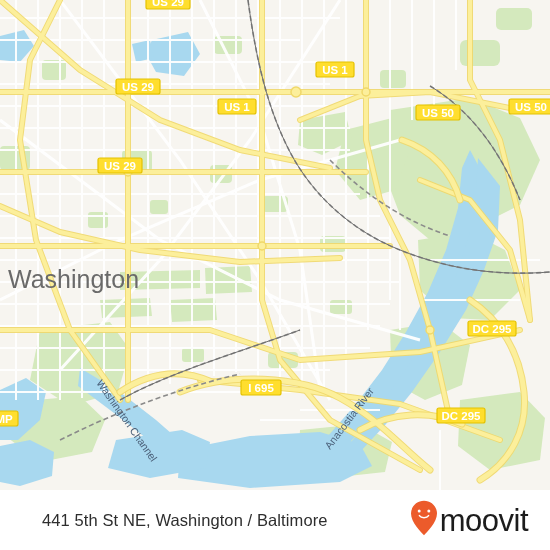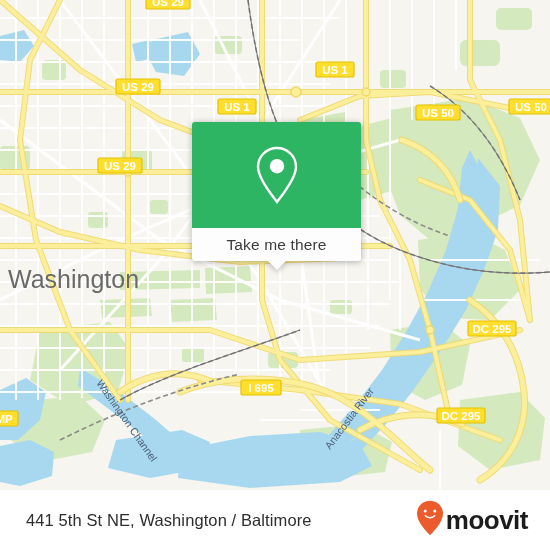--- a/index.html
+++ b/index.html
@@ -91,40 +91,40 @@
   .footer {
     position: absolute;
     left: 0;
     top: 490px;
     width: 550px;
     height: 60px;
     background: #ffffff;
     display: flex;
     align-items: center;
     justify-content: space-between;
-    padding: 0 22px 0 26px;
+    padding: 0 22px 0 42px;
     box-sizing: border-box;
   }
   .footer-address {
     font-size: 16.5px;
     color: #2e2e2e;
     letter-spacing: 0.1px;
     white-space: nowrap;
   }
   .brand {
     display: flex;
     align-items: center;
     gap: 2px;
   }
   .brand-word {
-    font-size: 26px;
+    font-size: 31px;
     color: #1c1c1c;
     letter-spacing: -0.5px;
     line-height: 1;
-    font-weight: 700;
+    font-weight: 400;
   }
 
   
   .lbl-city {
     font-family: "Liberation Sans", sans-serif;
     font-size: 25px;
     fill: #6a6a6a;
   }
   .lbl-water {
     font-family: "Liberation Sans", sans-serif;
@@ -401,34 +401,20 @@
             <rect class="shield-rect" x="-12" y="411" width="30" height="15" rx="2"></rect>
             <text class="shield-txt" x="4" y="423">MP</text>
           </g>
         </g>
 
       </g>
     </svg>
 
   </div>
 
-  <div class="card">
-    <div class="card-top">
-      <span class="card-pin">
-        <svg width="46" height="60" viewBox="0 0 46 60" xmlns="http://www.w3.org/2000/svg">
-          <path d="M23 3 C12.5 3 4 11.4 4 21.8 C4 33.8 18.5 51 23 57 C27.5 51 42 33.8 42 21.8 C42 11.4 33.5 3 23 3 Z" fill="none" stroke="#ffffff" stroke-width="2.4"></path>
-          <circle cx="23" cy="21.2" r="7.2" fill="#ffffff"></circle>
-        </svg>
-      </span>
-    </div>
-    <div class="card-bottom">
-      <span class="card-bottom-label">Take me there</span>
-      <span class="card-tail"></span>
-    </div>
-  </div>
 
   <div class="footer">
     <span class="footer-address">441 5th St NE, Washington / Baltimore</span>
     <span class="brand">
       <span>
         <svg width="28" height="36" viewBox="0 0 28 36" xmlns="http://www.w3.org/2000/svg">
           <path d="M14 0.8 C6.8 0.8 1 6.5 1 13.6 C1 22.4 11 32.2 14 35.2 C17 32.2 27 22.4 27 13.6 C27 6.5 21.2 0.8 14 0.8 Z" fill="#ec5b2b"></path>
           <circle cx="9.2" cy="11" r="1.5" fill="#ffffff"></circle>
           <circle cx="18.8" cy="11" r="1.5" fill="#ffffff"></circle>
           <path d="M9.4 15.6 C11.2 18.4 16.8 18.4 18.6 15.6" fill="none" stroke="#ffffff" stroke-width="1.5" stroke-linecap="round"></path>

